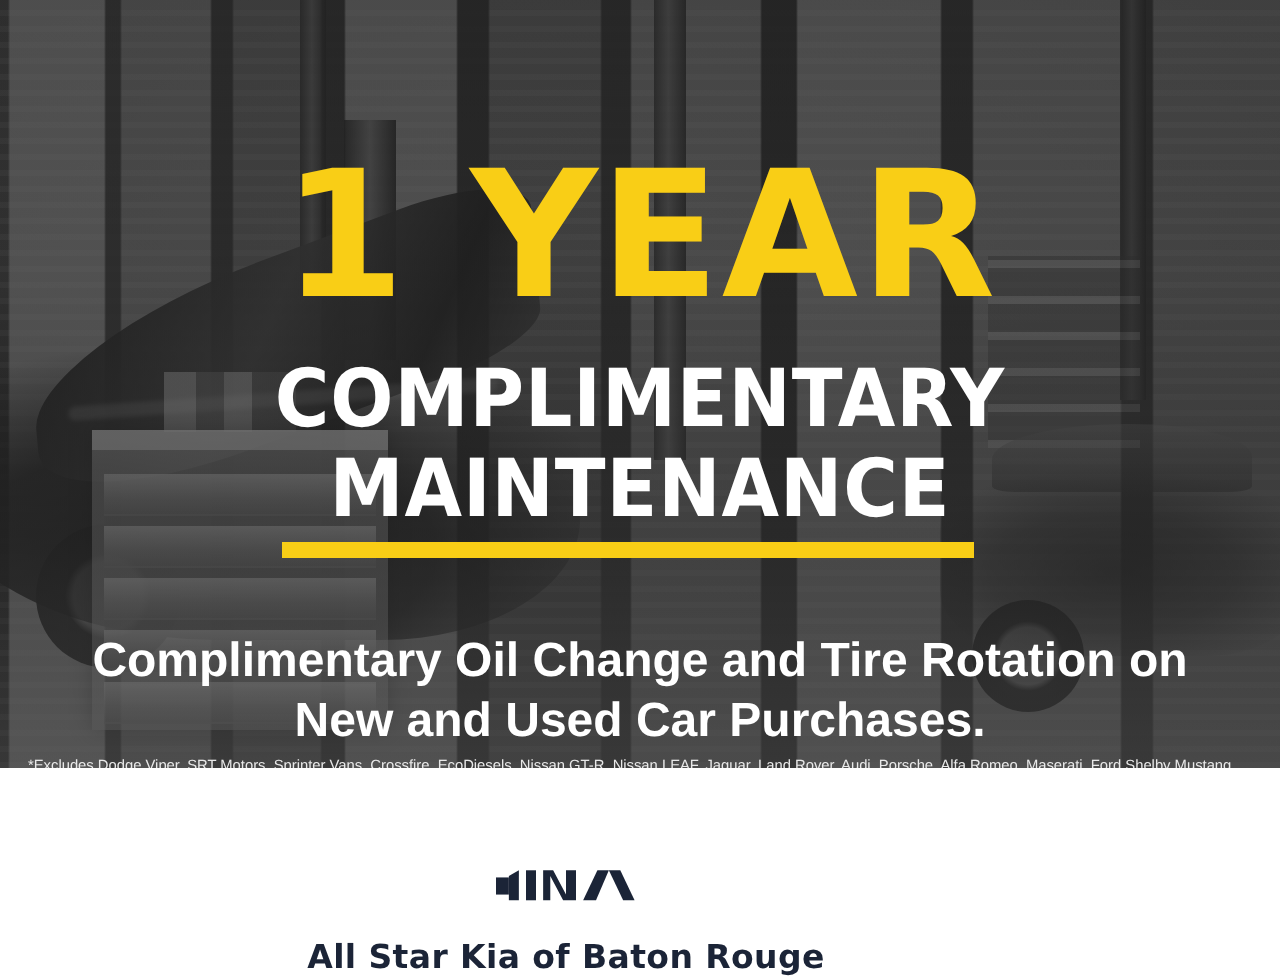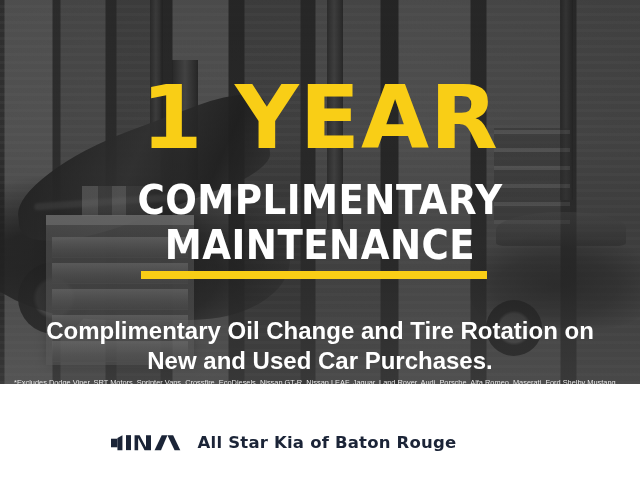--- a/index.html
+++ b/index.html
@@ -347,23 +347,24 @@
 
   
   .footer {
     position: absolute;
     left: 0;
     top: 433px;
     width: 566px;
     height: 55px;
     background: #ffffff;
     display: flex;
-    align-items: flex-start;
+    align-items: center;
     justify-content: center;
     gap: 16px;
+    flex-direction: column;
   }
   .kia-logo {
     display: block;
     width: 72px;
     height: 20px;
   }
   .dealer-name {
     color: #1b2437;
     font-family: "DejaVu Sans", sans-serif;
     font-weight: bold;

